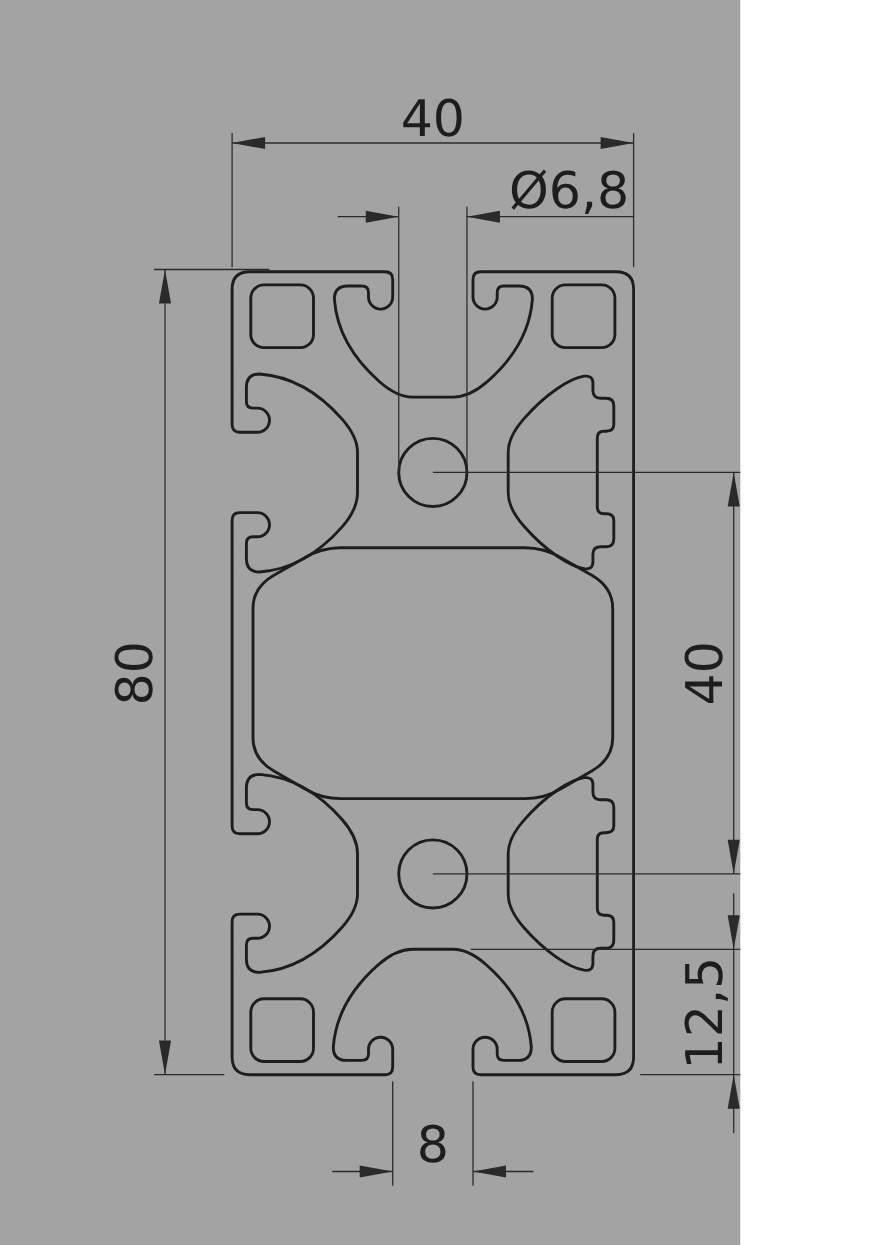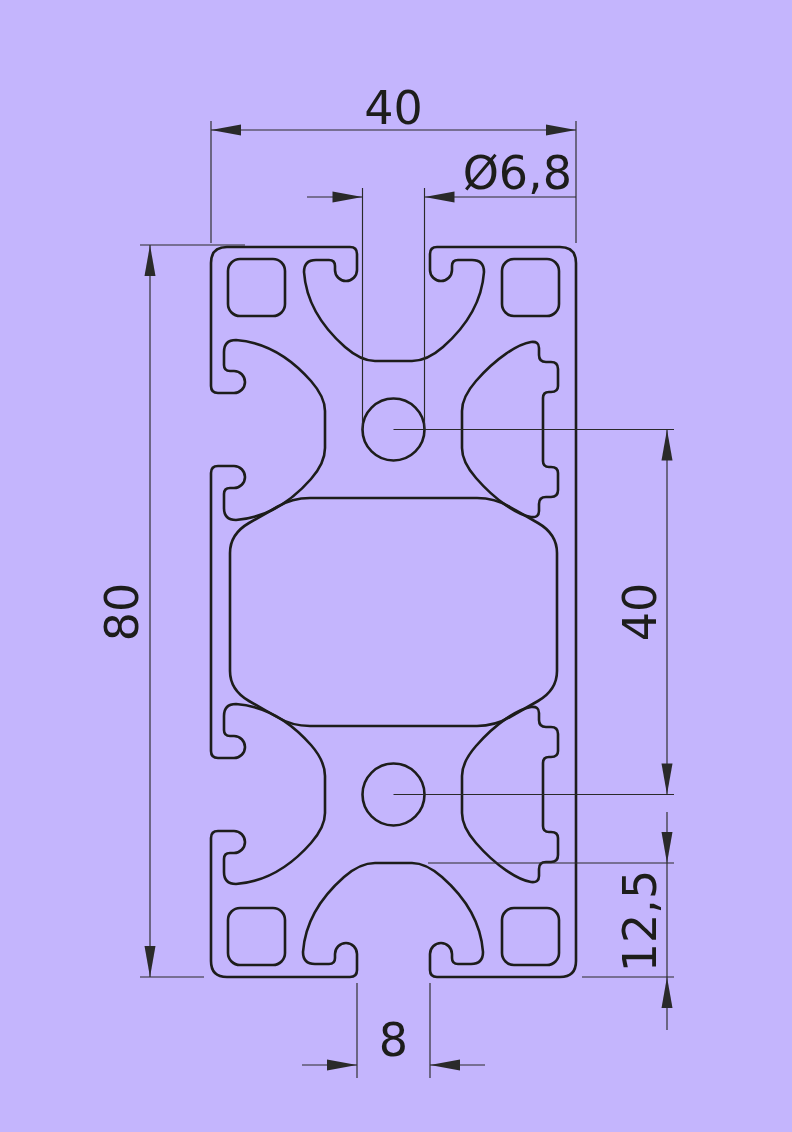--- a/index.html
+++ b/index.html
@@ -1,16 +1,16 @@
 <!DOCTYPE html>
 <html><head>
 <meta charset="utf-8">
 <style>
   html,body{margin:0;padding:0;background:#ffffff;}
-  .stage{position:relative;width:792px;height:1132px;background:#c4b5fd;overflow:hidden;}
+  .stage{position:relative;width:673px;height:1132px;background:#a3a3a3;overflow:hidden;}
   svg{display:block;}
   text{font-family:"DejaVu Sans","Liberation Sans",sans-serif;font-size:46px;fill:#1d1d1b;}
 </style>
 </head>
 <body>
 
 <div class="stage">
 <svg width="792" height="1132" viewBox="0 0 792 1132">
 
   <g stroke="#1d1d1b" stroke-width="2.6" fill="none" stroke-linecap="round">

